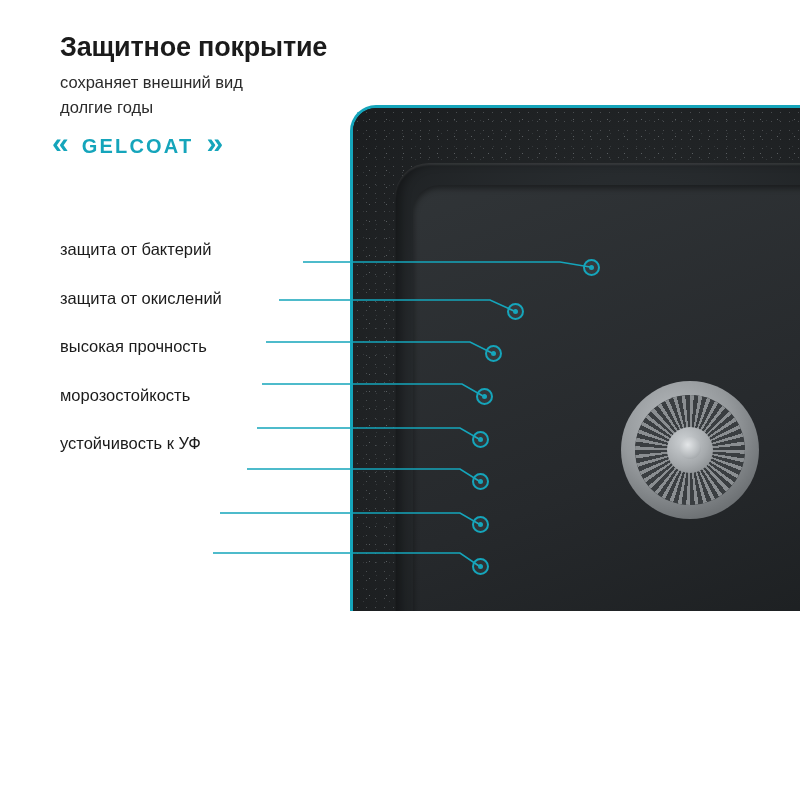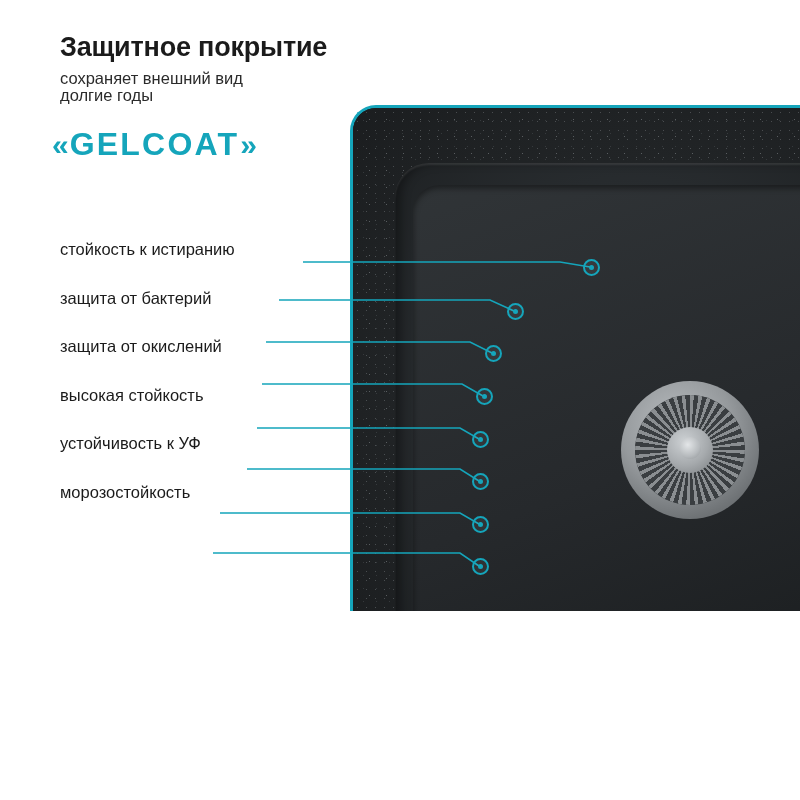--- a/index.html
+++ b/index.html
@@ -25,45 +25,45 @@
     font-size: 27px;
     font-weight: bold;
     color: #1b1b1b;
     letter-spacing: -0.2px;
   }
   .subline {
     position: absolute;
     left: 60px;
     top: 70px;
     font-size: 16.5px;
-    line-height: 17px;
+    line-height: 25px;
     color: #2b2b2b;
     white-space: pre-line;
   }
 
   
   .logo-wrap {
     position: absolute;
     left: 52px;
     top: 128px;
     display: flex;
     align-items: baseline;
     color: #15a5bb;
   }
   .logo-quote-left {
     font-size: 30px;
     font-weight: bold;
     line-height: 1;
   }
   .logo-text {
-    font-size: 32px;
+    font-size: 20px;
     font-weight: bold;
     letter-spacing: 2.2px;
     line-height: 1;
-    margin: 0 1px;
+    margin: 0 13px;
   }
   .logo-quote-right {
     font-size: 30px;
     font-weight: bold;
     line-height: 1;
   }
 
   
   .features {
     position: absolute;
@@ -303,36 +303,33 @@
 долгие годы</div>
 
   <div class="logo-wrap">
     <span class="logo-quote-left">«</span>
     <span class="logo-text">GELCOAT</span>
     <span class="logo-quote-right">»</span>
   </div>
 
   <div class="features">
     <div class="feature">
-      <span class="feature-label">стойкость к истиранию</span>
-    </div>
-    <div class="feature">
       <span class="feature-label">защита от бактерий</span>
     </div>
     <div class="feature">
       <span class="feature-label">защита от окислений</span>
     </div>
     <div class="feature">
-      <span class="feature-label">высокая стойкость</span>
+      <span class="feature-label">высокая прочность</span>
+    </div>
+    <div class="feature">
+      <span class="feature-label">морозостойкость</span>
     </div>
     <div class="feature">
       <span class="feature-label">устойчивость к УФ</span>
-    </div>
-    <div class="feature">
-      <span class="feature-label">морозостойкость</span>
     </div>
   </div>
 
   <svg id="connectors" viewBox="0 0 800 800">
     <g stroke="#15a5bb" stroke-width="1.6" fill="none">
       <path d="M 303 262 L 560 262 L 590 267"></path>
       <path d="M 279 300 L 490 300 L 514 311"></path>
       <path d="M 266 342 L 470 342 L 492 353"></path>
       <path d="M 262 384 L 462 384 L 483 396"></path>
       <path d="M 257 428 L 460 428 L 479 439"></path>

